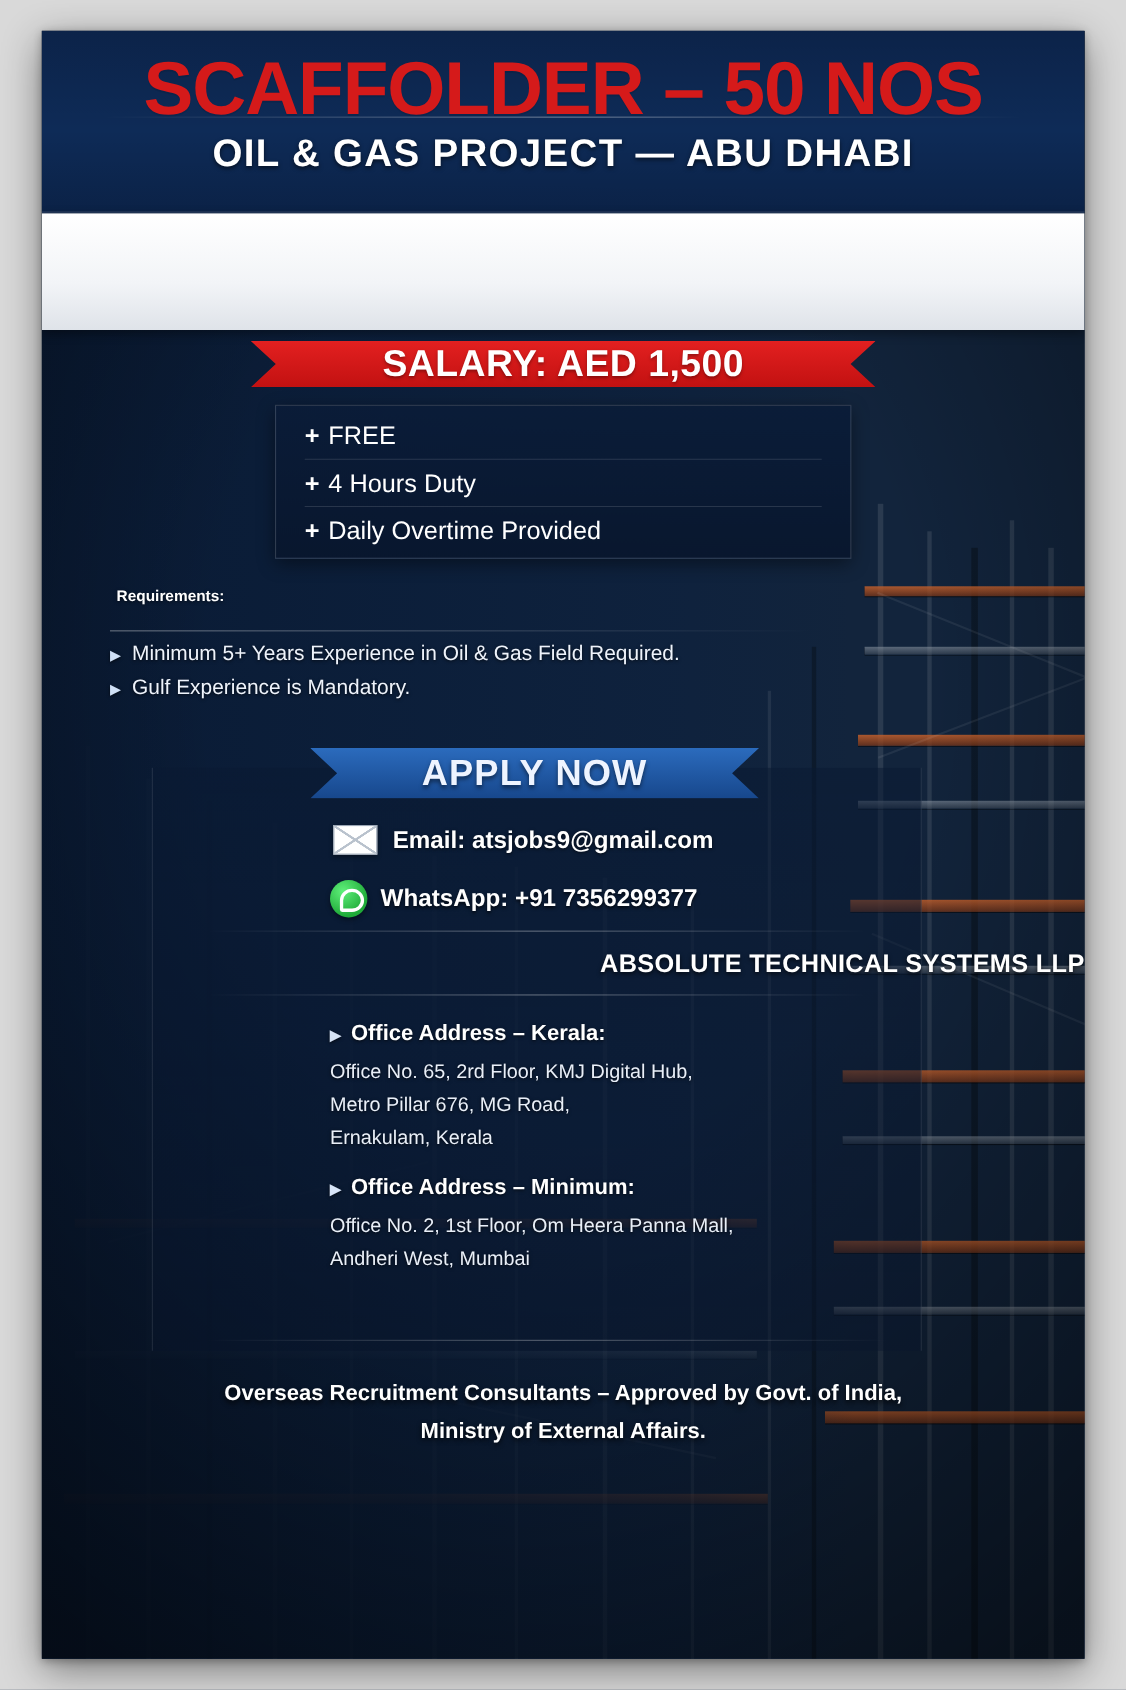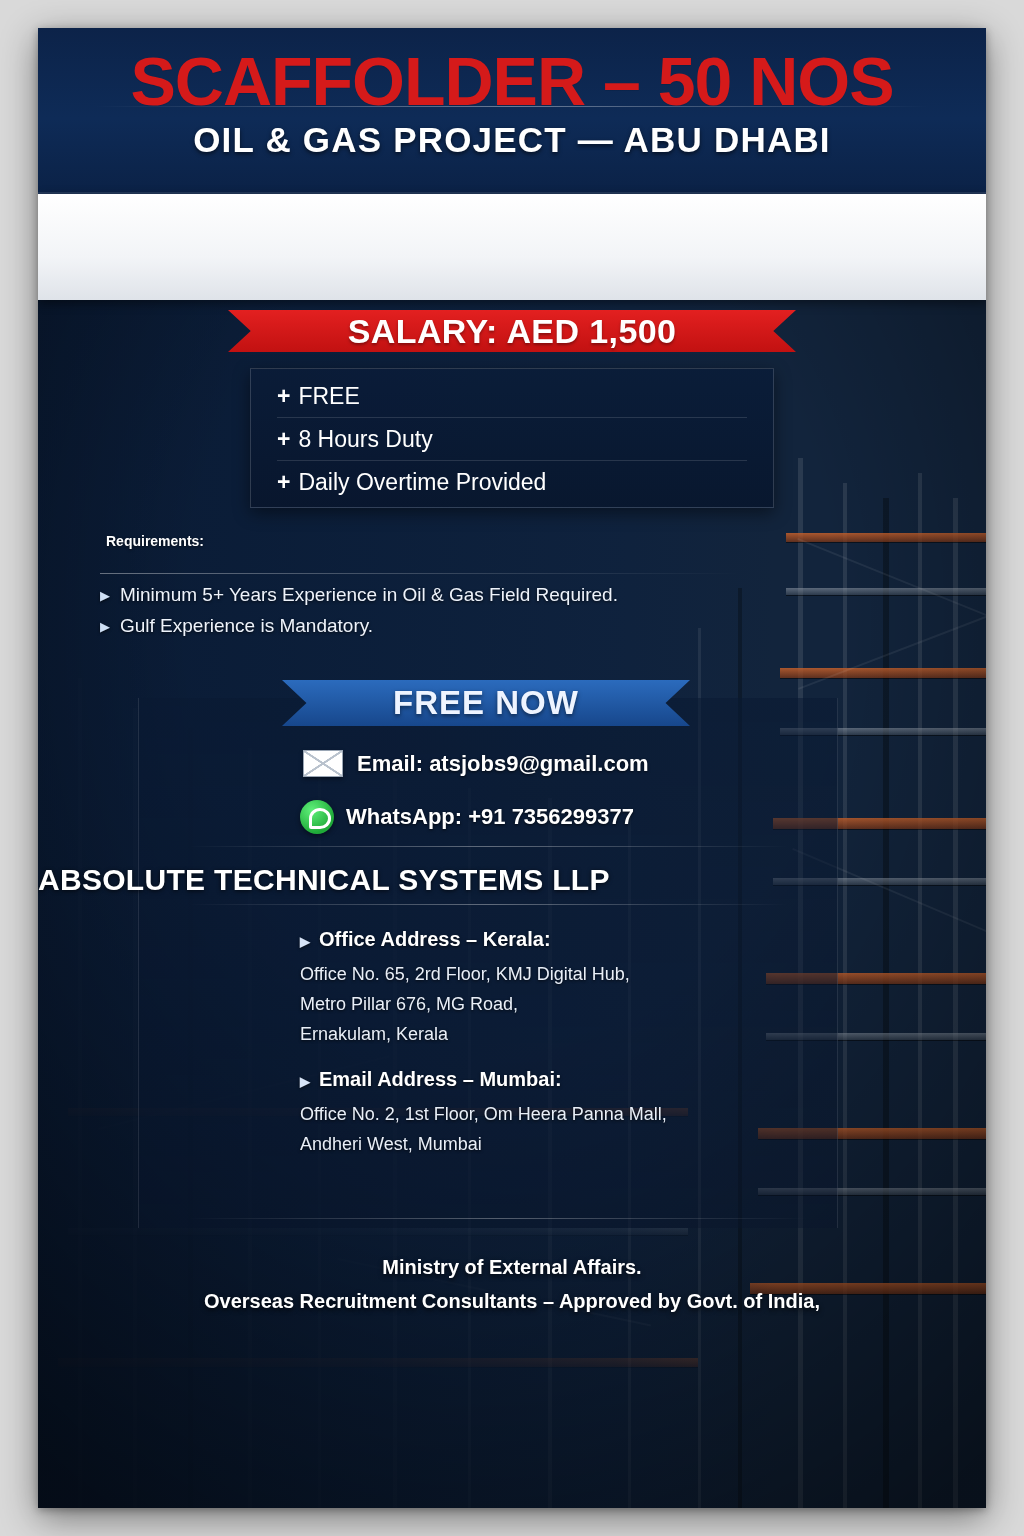--- a/index.html
+++ b/index.html
@@ -163,22 +163,22 @@
     width: 34px; height: 34px; margin-right: 12px; border-radius: 50%;
     background: radial-gradient(circle at 35% 30%, #5ff07a, #1faa38 70%);
     position: relative; box-shadow: 0 2px 5px rgba(0,0,0,0.45);
   }
   .icon-wa::after {
     content: ""; position: absolute; left: 9px; top: 8px;
     width: 16px; height: 15px; border-radius: 50% 50% 50% 10%;
     border: 3px solid #ffffff;
   }
   #company-name {
-    position: absolute; left: 0; right: 0; top: 835px; text-align: left;
-    color: #ffffff; font-size: 30px; font-weight: bold; letter-spacing: 0.3px;
+    position: absolute; left: 0; right: 0; top: 835px; text-align: right;
+    color: #ffffff; font-size: 23px; font-weight: bold; letter-spacing: 0.3px;
     text-shadow: 0 1px 4px rgba(0,0,0,0.7);
   }
   #company-rule-top {
     position: absolute; left: 150px; width: 600px; top: 818px; height: 1px;
     background: linear-gradient(90deg, rgba(255,255,255,0), rgba(255,255,255,0.35), rgba(255,255,255,0));
   }
   #company-rule-bot {
     position: absolute; left: 150px; width: 600px; top: 876px; height: 1px;
     background: linear-gradient(90deg, rgba(255,255,255,0), rgba(255,255,255,0.35), rgba(255,255,255,0));
   }
@@ -263,21 +263,21 @@
     <span id="salary-text">SALARY: AED 1,500</span>
   </div>
 
   <div id="perks-box">
     <div class="perk">
       <span class="plus">+</span>
       <span class="strong">FREE</span>
     </div>
     <div class="perk">
       <span class="plus">+</span>
-      <span class="strong">8 Hours Duty</span>
+      <span class="strong">4 Hours Duty</span>
       <span class="norm"></span>
     </div>
     <div class="perk">
       <span class="plus">+</span>
       <span class="strong">Daily Overtime Provided</span>
       <span class="norm"></span>
     </div>
   </div>
 
   <div id="req-title">Requirements:</div>
@@ -288,21 +288,21 @@
       <span>Minimum 5+ Years Experience in Oil &amp; Gas Field Required.</span>
     </div>
     <div class="req-item">
       <span class="arrow">▶</span>
       <span>Gulf Experience is Mandatory.</span>
     </div>
   </div>
 
   <div id="contact-panel"></div>
   <div id="apply-banner">
-    <span id="apply-text">FREE NOW</span>
+    <span id="apply-text">APPLY NOW</span>
   </div>
 
   <div class="contact-row" id="email-row">
     <span class="icon-mail"></span>
     <span>Email: atsjobs9@gmail.com</span>
   </div>
 
   <div class="contact-row" id="wa-row">
     <span class="icon-wa"></span>
     <span>WhatsApp: +91 7356299377</span>
@@ -318,25 +318,25 @@
       <span>Office Address – Kerala:</span>
     </div>
     <div class="office-line">Office No. 65, 2rd Floor, KMJ Digital Hub,</div>
     <div class="office-line">Metro Pillar 676, MG Road,</div>
     <div class="office-line">Ernakulam, Kerala</div>
   </div>
 
   <div class="office-block" id="office-mumbai">
     <div class="office-head">
       <span class="arrow">▶</span>
-      <span>Email Address – Mumbai:</span>
+      <span>Office Address – Minimum:</span>
     </div>
     <div class="office-line">Office No. 2, 1st Floor, Om Heera Panna Mall,</div>
     <div class="office-line">Andheri West, Mumbai</div>
   </div>
 
   <div id="footer-rule"></div>
   <div id="footer">
+    <div>Overseas Recruitment Consultants – Approved by Govt. of India,</div>
     <div>Ministry of External Affairs.</div>
-    <div>Overseas Recruitment Consultants – Approved by Govt. of India,</div>
   </div>
 
 </div>
 
 </body></html>

